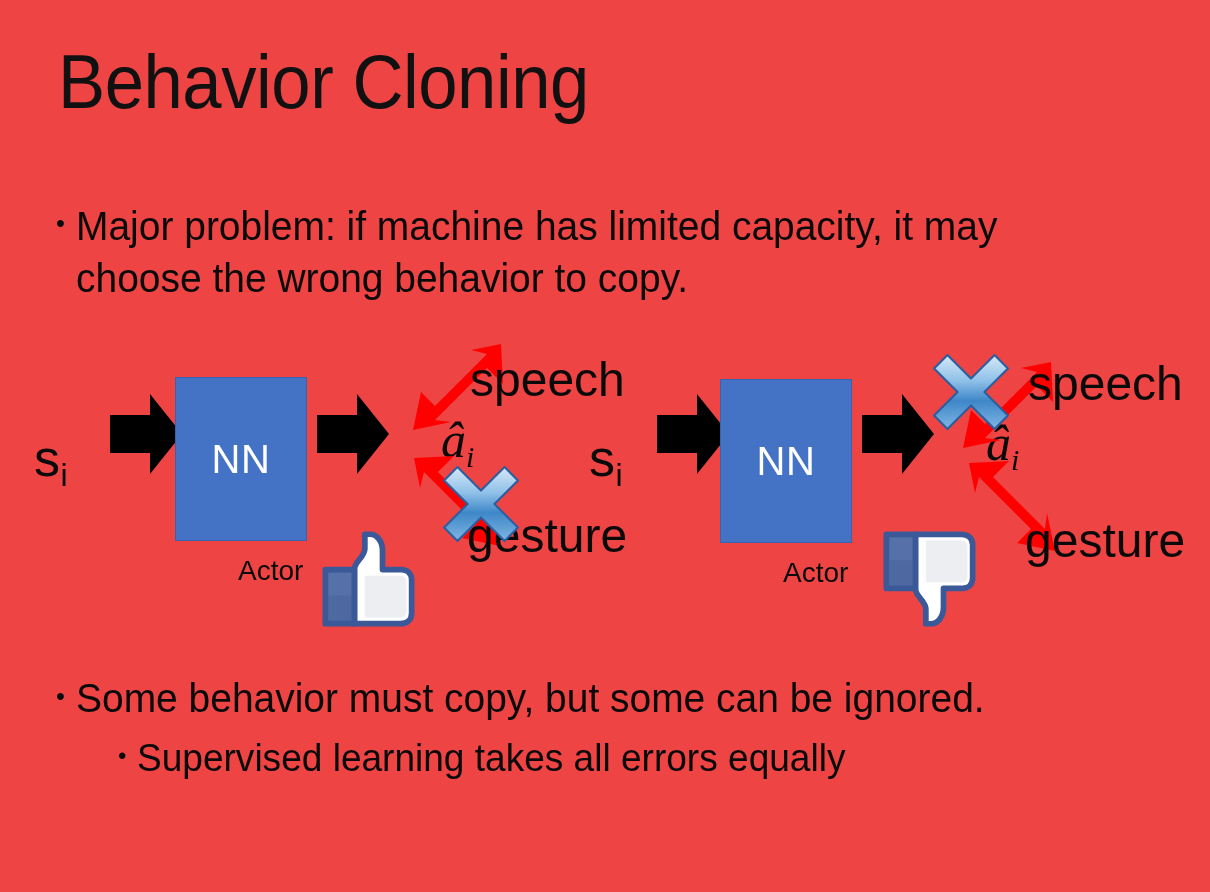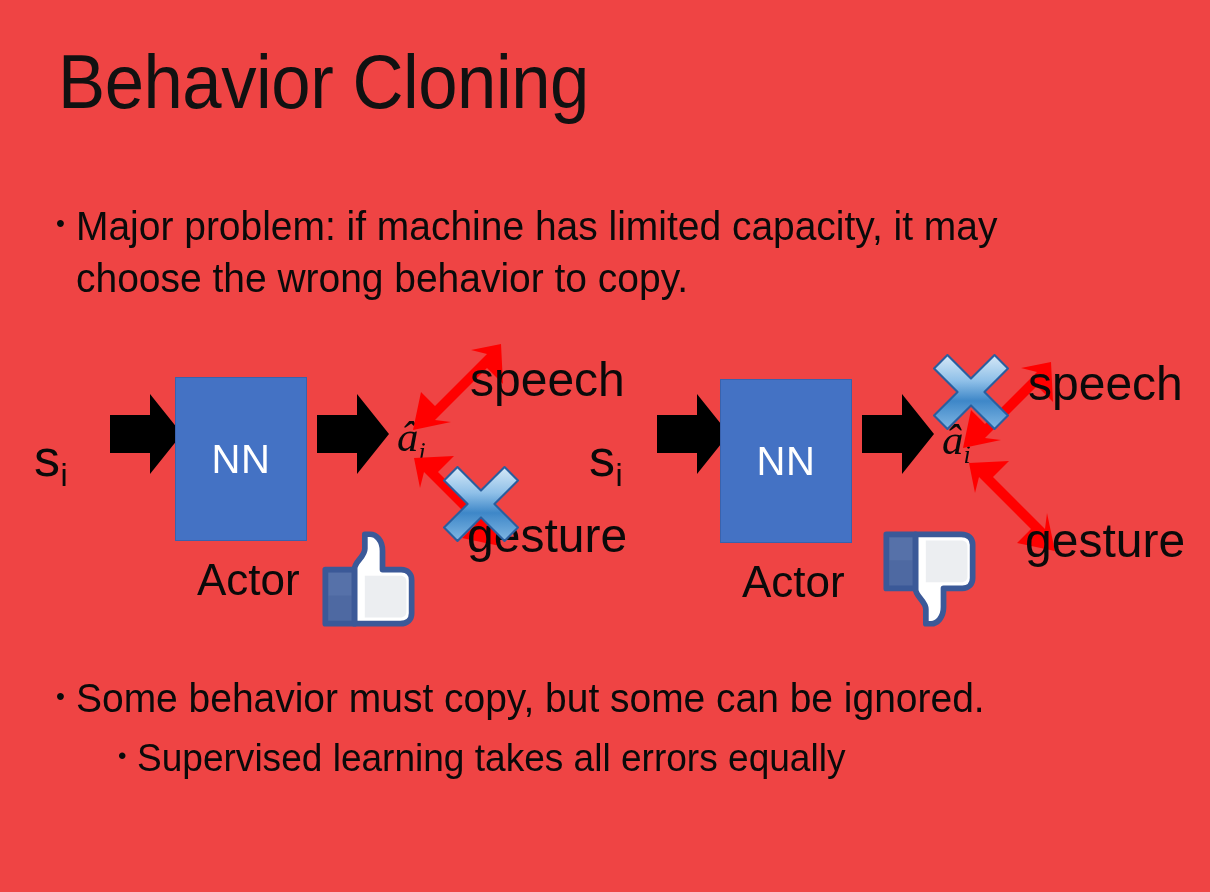--- a/index.html
+++ b/index.html
@@ -121,33 +121,35 @@
   }
   .nn-label {
     color: #ffffff;
     font-family: "Liberation Sans", sans-serif;
     font-size: 40px;
     letter-spacing: 0.5px;
   }
   .actor-label {
     position: absolute;
     font-family: "Liberation Sans", sans-serif;
-    font-size: 44px;
-    color: #0a0a0a;
-    white-space: nowrap;
+    font-size: 28px;
+    color: #0a0a0a;
+    white-space: nowrap;
+    margin-left: 41px;
   }
 
   .action-label {
     position: absolute;
     font-family: "Liberation Serif", serif;
     font-style: italic;
-    font-size: 43px;
+    font-size: 50px;
     color: #0a0a0a;
     white-space: nowrap;
     line-height: 1;
+    margin-left: 44px;
   }
   .action-label .sub {
     font-size: 0.60em;
     vertical-align: -0.34em;
   }
 
   .red-arrow {
     position: absolute;
     width: 108px;
     height: 108px;

